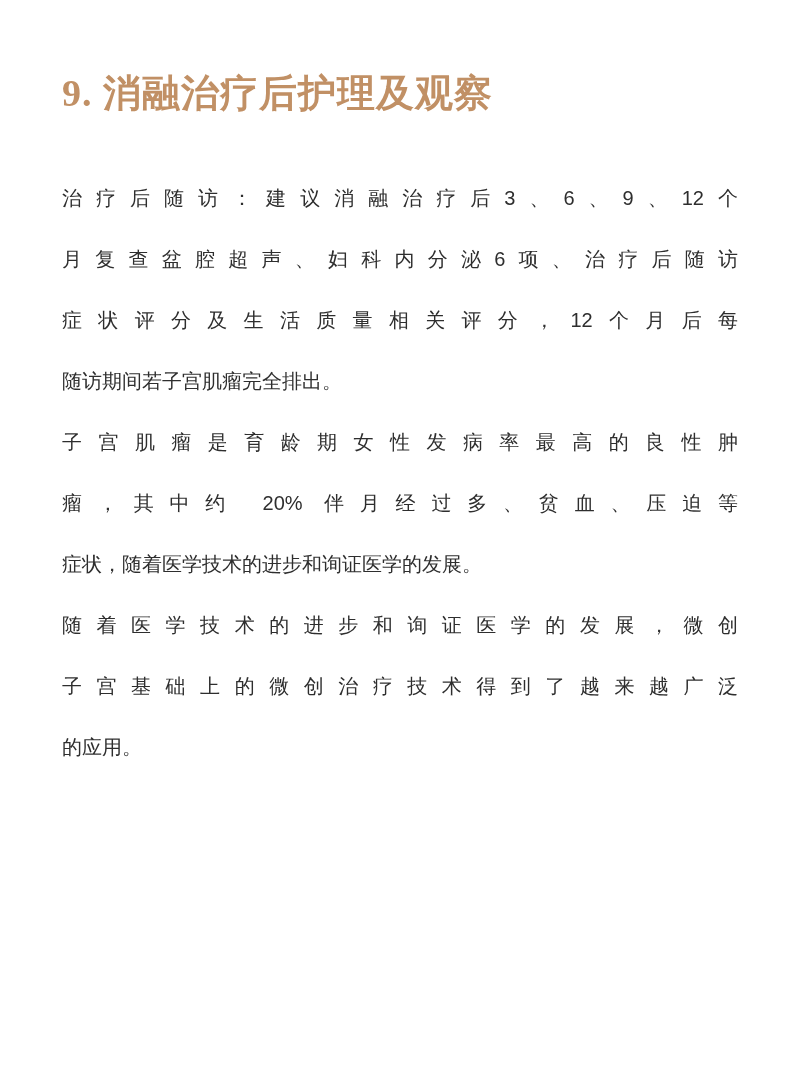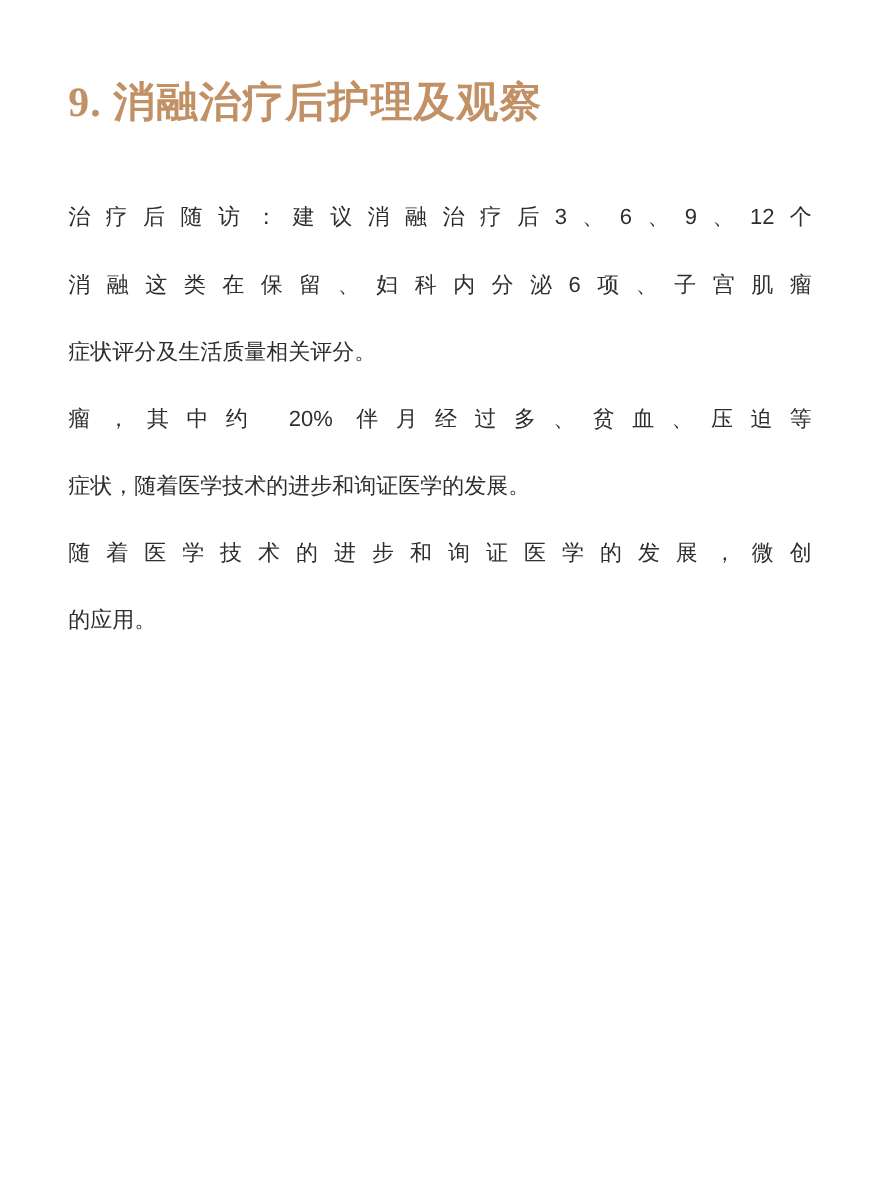--- a/index.html
+++ b/index.html
@@ -47,25 +47,28 @@
   }
 </style>
 </head>
 <body>
 
 <div class="page">
   <h1 class="title">9. 消融治疗后护理及观察</h1>
   <div class="body-text">
       <div class="para">
         <div class="line">治疗后随访：建议消融治疗后3、6、9、12个</div>
-        <div class="line">消融这类在保留、妇科内分泌6项、子宫肌瘤</div>
-        <div class="line end">症状评分及生活质量相关评分。</div>
+        <div class="line">月复查盆腔超声、妇科内分泌6项、治疗后随访</div>
+        <div class="line">症状评分及生活质量相关评分，12个月后每</div>
+        <div class="line end">随访期间若子宫肌瘤完全排出。</div>
       </div>
       <div class="para">
+        <div class="line">子宫肌瘤是育龄期女性发病率最高的良性肿</div>
         <div class="line">瘤，其中约 20% 伴月经过多、贫血、压迫等</div>
         <div class="line end">症状，随着医学技术的进步和询证医学的发展。</div>
       </div>
       <div class="para">
         <div class="line">随着医学技术的进步和询证医学的发展，微创</div>
+        <div class="line">子宫基础上的微创治疗技术得到了越来越广泛</div>
         <div class="line end">的应用。</div>
       </div>
     </div>
 </div>
 
 </body></html>

